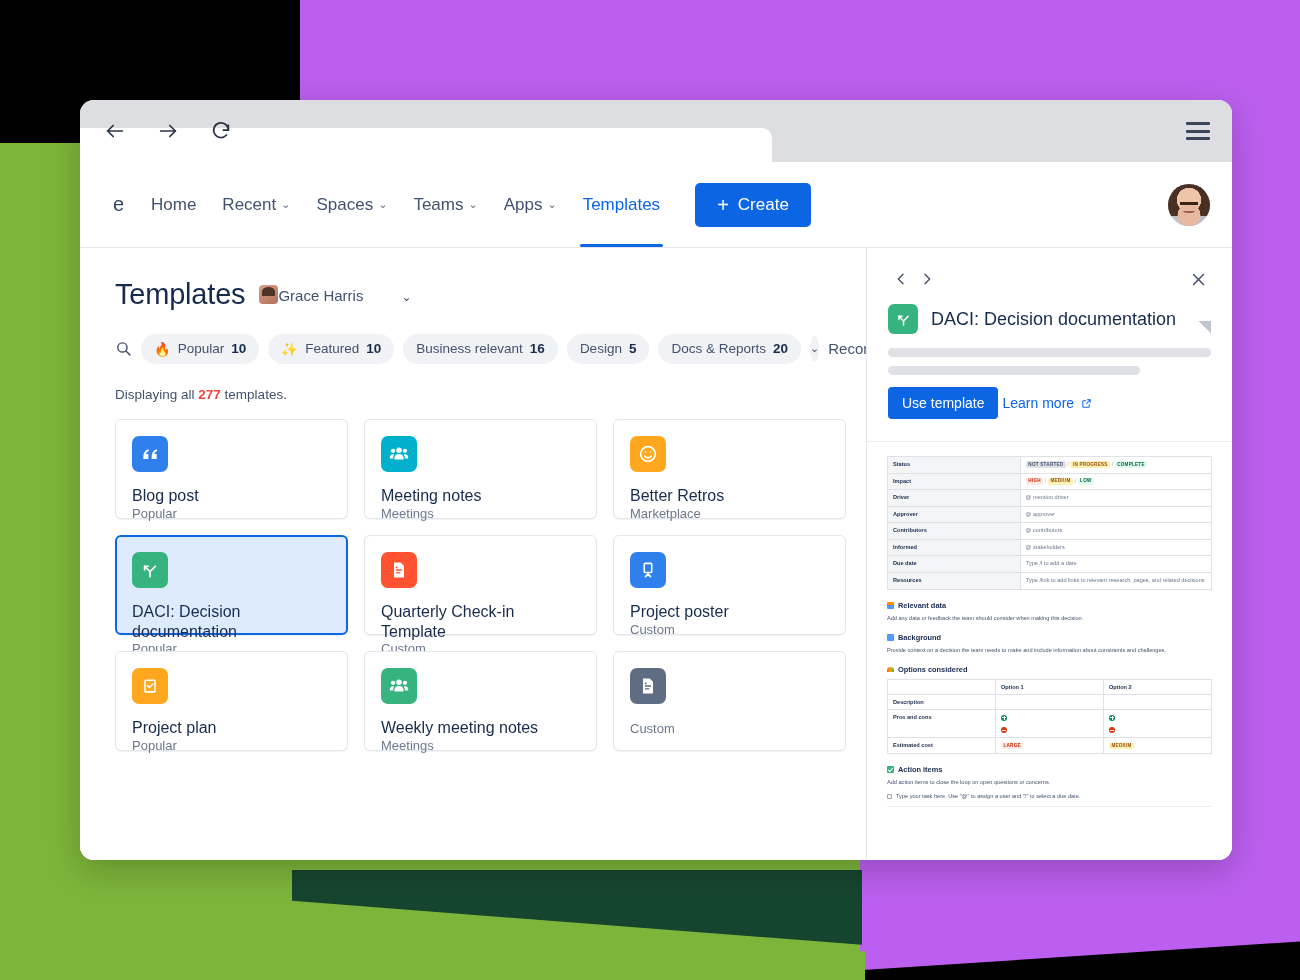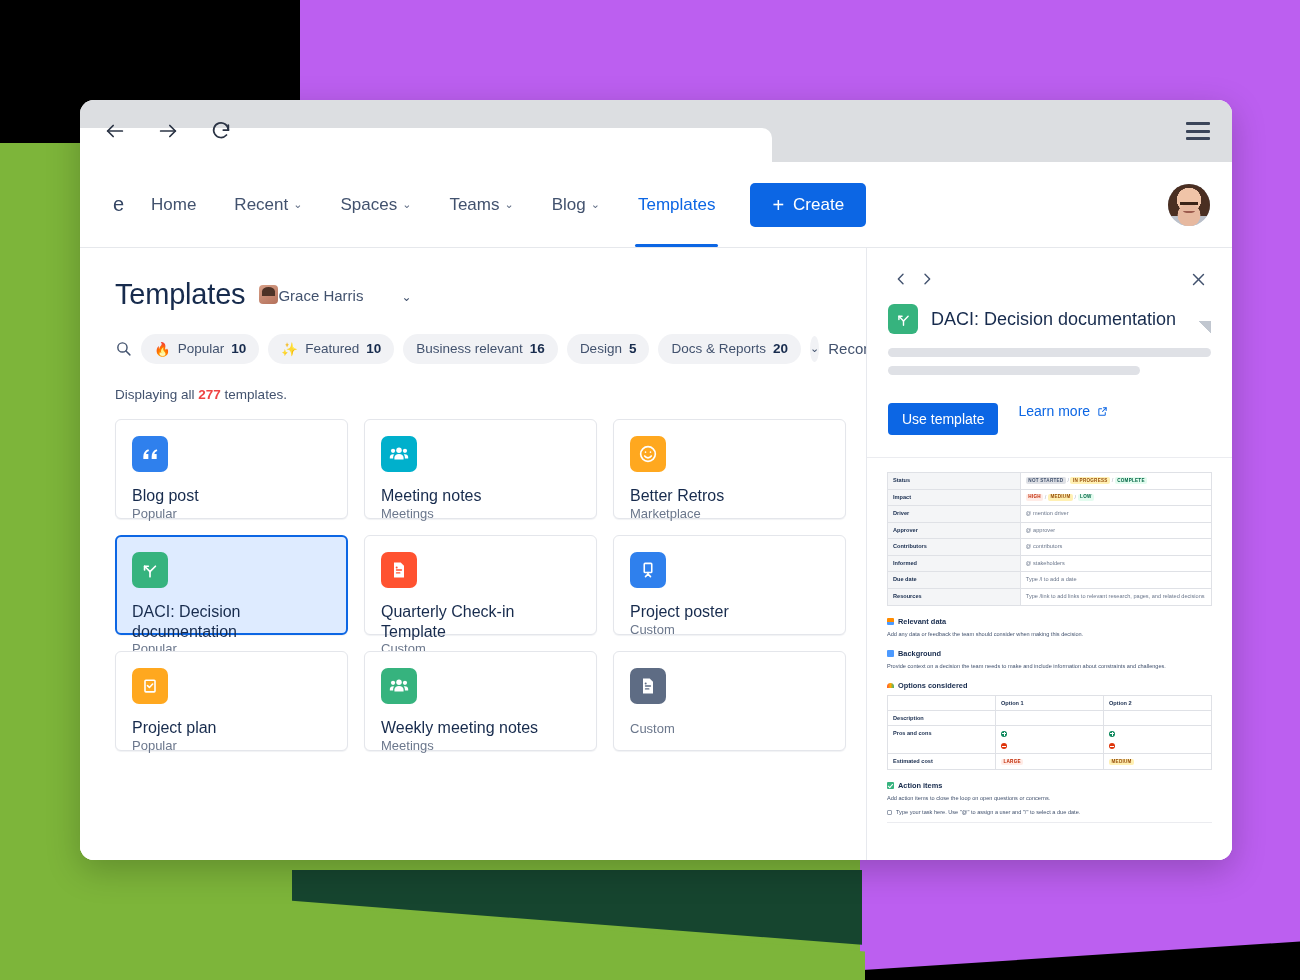--- a/index.html
+++ b/index.html
@@ -89,21 +89,21 @@
     height: 86px; background: #fff; flex: none;
     display: flex; align-items: center;
     padding: 0 22px 0 8px;
     border-bottom: 1px solid #e6e8ec;
     position: relative;
   }
   .logo-sliver {
     font-size: 20px; color: #344563; width: 36px; text-align: right;
     margin-right: 14px; overflow: hidden; font-weight: 400;
   }
-  .nav-items { display: flex; align-items: center; gap: 12px; height: 100%; }
+  .nav-items { display: flex; align-items: center; gap: 0; height: 100%; }
   .nav-item {
     display: flex; align-items: center; gap: 5px;
     font-size: 17px; color: #42526E; padding: 8px 13px;
     cursor: pointer; position: relative; height: 100%;
     align-self: stretch; justify-content: center;
   }
   .nav-item.active { color: #0C66E4; }
   .nav-item.active::after {
     content: ""; position: absolute; left: 10px; right: 10px; bottom: 0;
     height: 3px; background: #0C66E4; border-radius: 2px;
@@ -254,21 +254,21 @@
   .preview-title-row { display: flex; align-items: center; gap: 13px; margin-top: 12px; }
   .preview-title { font-size: 18px; color: #172B4D; font-weight: 500; }
   .resize-grip {
     margin-left: auto; width: 13px; height: 13px;
     background: linear-gradient(225deg, #c1c7d0 0 48%, transparent 49%);
     cursor: nwse-resize; align-self: flex-end;
   }
   .skel { height: 9px; border-radius: 5px; background: #DFE1E6; margin-top: 14px; }
   .skel.w1 { width: 100%; }
   .skel.w2 { width: 78%; margin-top: 9px; }
-  .preview-actions { display: flex; align-items: flex-start; gap: 20px; margin-top: 28px; }
+  .preview-actions { display: flex; align-items: center; gap: 4px; margin-top: 12px; }
   .use-template {
     background: #0C66E4; color: #fff; border: none; border-radius: 4px;
     height: 32px; padding: 0 14px; font-size: 14px;
     font-family: inherit; cursor: pointer;
   }
   .learn-more {
     font-size: 14px; color: #0C66E4; cursor: pointer;
     display: flex; align-items: center; gap: 7px;
   }
 
@@ -402,21 +402,21 @@
       </div>
       <div class="nav-item">
         <span>Spaces</span>
         <span class="caret">⌄</span>
       </div>
       <div class="nav-item">
         <span>Teams</span>
         <span class="caret">⌄</span>
       </div>
       <div class="nav-item">
-        <span>Blog</span>
+        <span>Apps</span>
         <span class="caret">⌄</span>
       </div>
       <div class="nav-item active">
         <span>Templates</span>
       </div>
     </div>
     <button class="create-btn">
       <span class="plus">+</span>
       <span>Create</span>
     </button>

